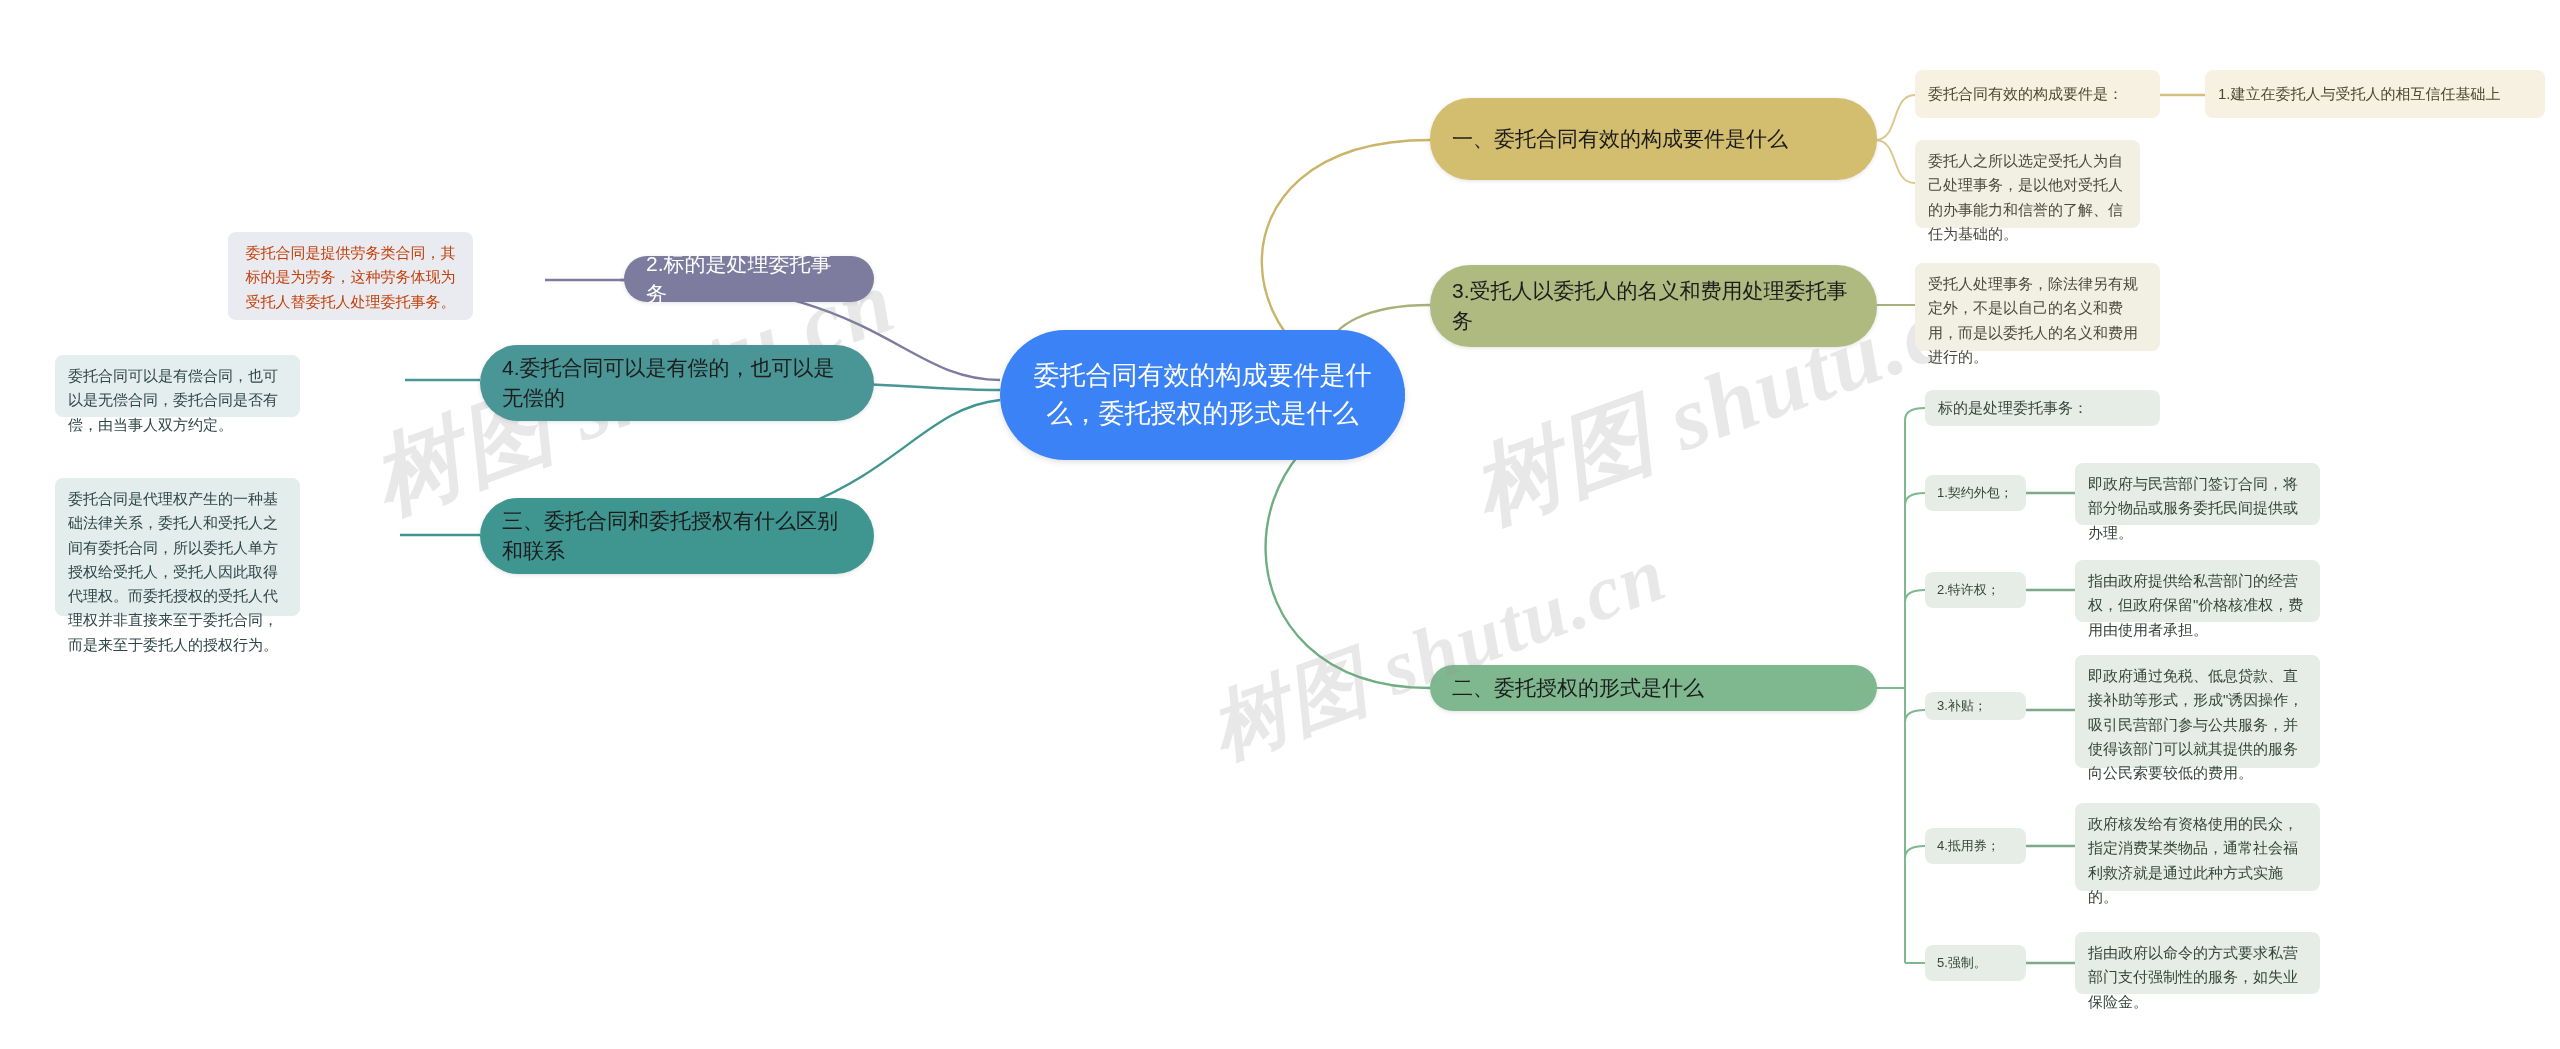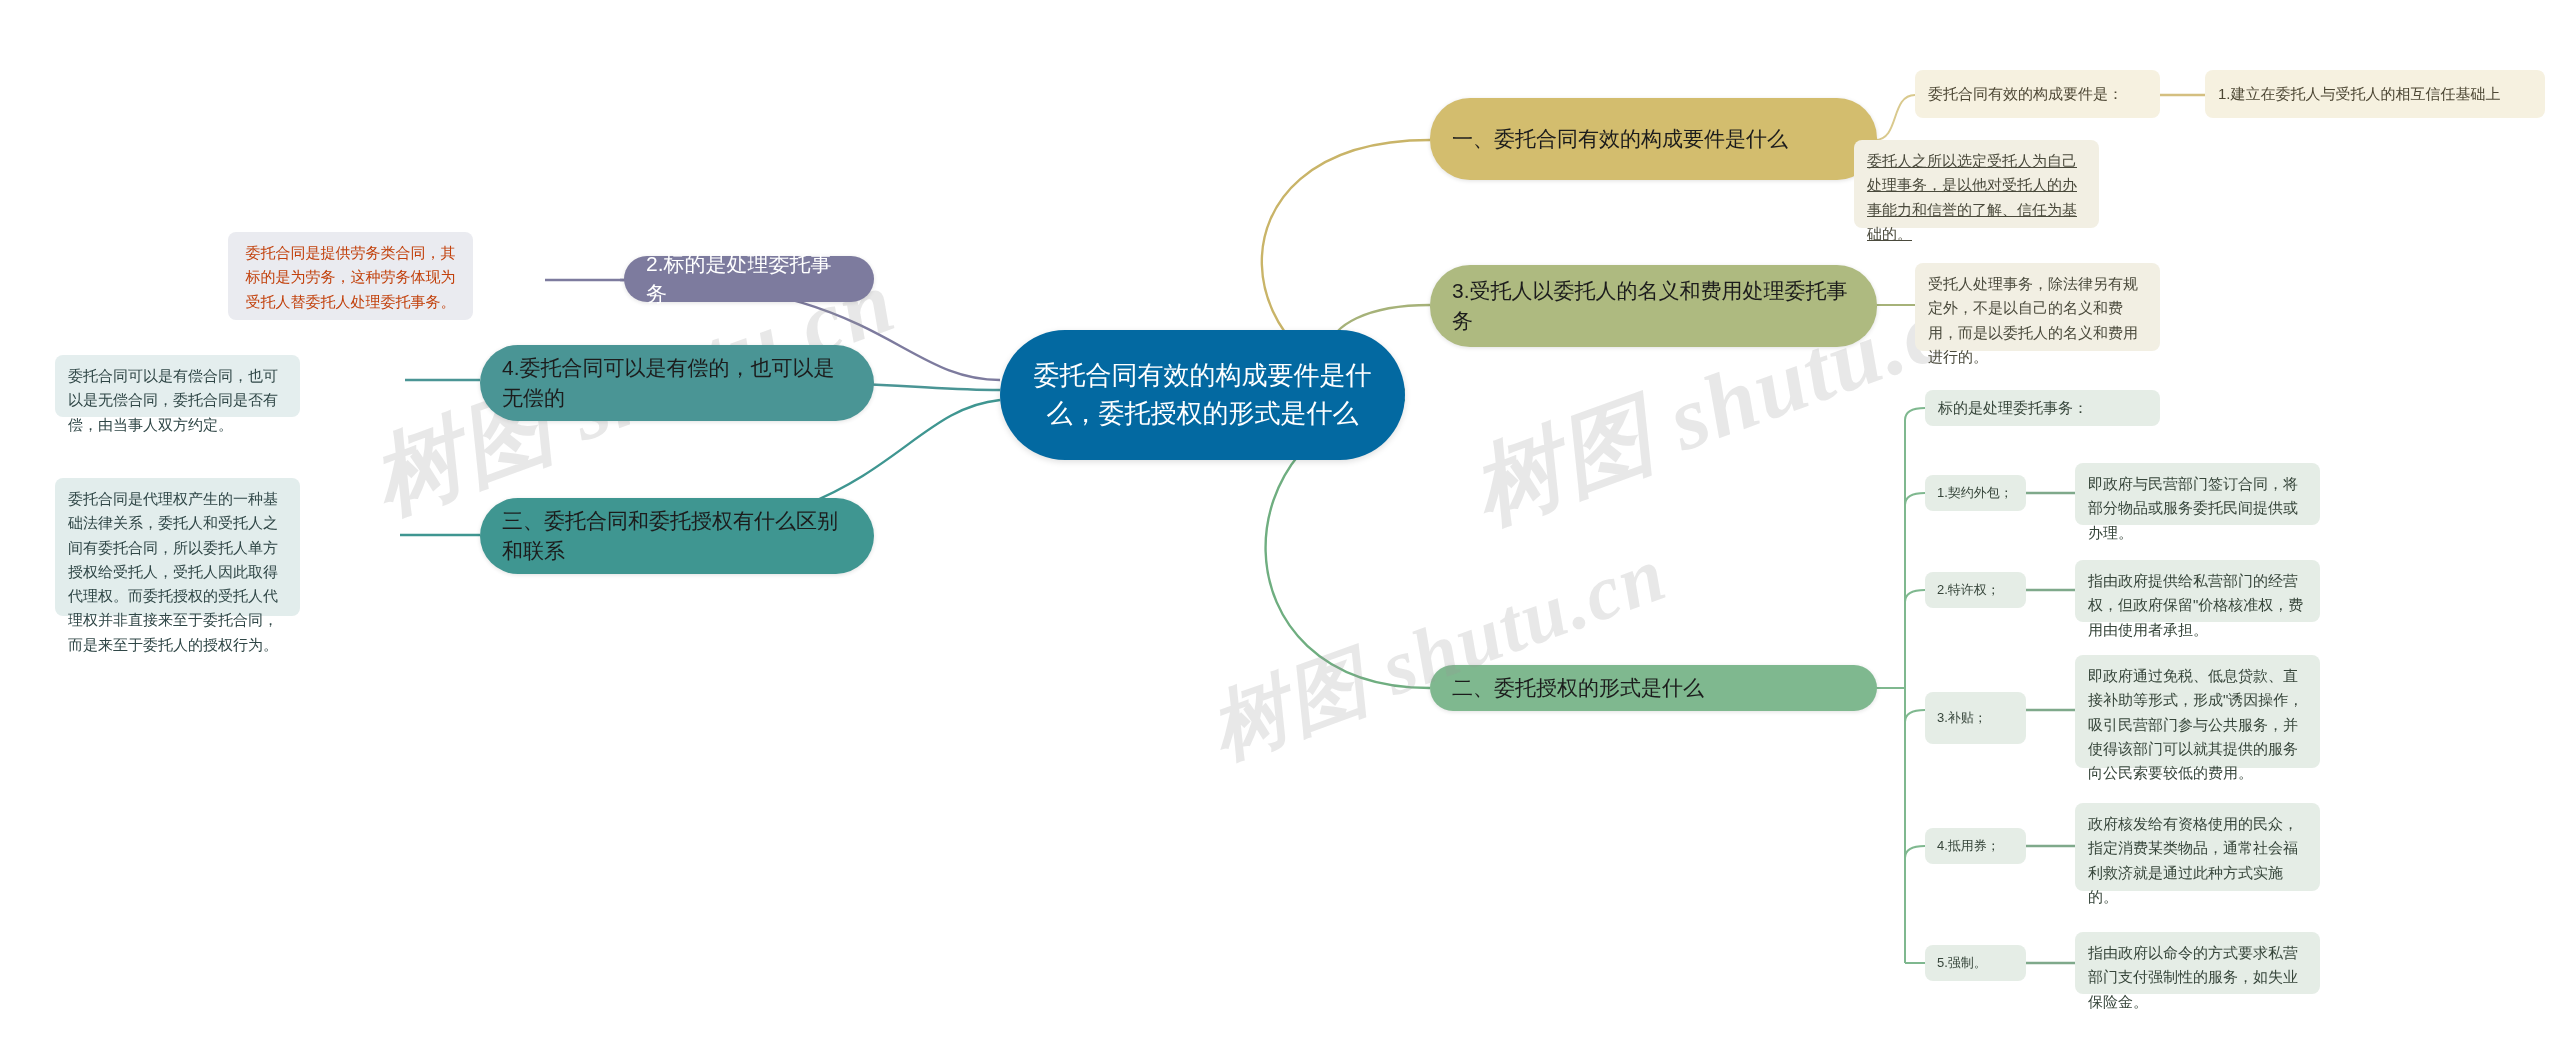--- a/index.html
+++ b/index.html
@@ -41,21 +41,21 @@
     position: absolute;
     box-sizing: border-box;
     display: flex;
     align-items: center;
     line-height: 1.45;
     word-break: break-all;
   }
 
   
   .root {
-    background: #0369a1;
+    background: #3b82f6;
     color: #ffffff;
     border-radius: 70px;
     font-size: 26px;
     text-align: center;
     justify-content: center;
     padding: 14px 26px;
     box-shadow: 0 2px 6px rgba(0,0,0,0.13);
   }
 
   
@@ -141,37 +141,37 @@
   <div class="wm wm2">树图 shutu.cn</div>
 
   <div class="node root" style="left:1000px; top:330px; width:405px; height:130px;">委托合同有效的构成要件是什么，委托授权的形式是什么</div>
 
   <div class="node pill gold" style="left:1430px; top:98px; width:447px; height:82px;">一、委托合同有效的构成要件是什么</div>
 
   <div class="node leaf cream" style="left:1915px; top:70px; width:245px; height:48px;">委托合同有效的构成要件是：</div>
 
   <div class="node leaf cream" style="left:2205px; top:70px; width:340px; height:48px;">1.建立在委托人与受托人的相互信任基础上</div>
 
-  <div class="node leaf cream2" style="left:1854px; top:140px; width:245px; height:88px; align-items:flex-start;text-decoration:underline;">委托人之所以选定受托人为自己处理事务，是以他对受托人的办事能力和信誉的了解、信任为基础的。</div>
+  <div class="node leaf cream2" style="left:1915px; top:140px; width:225px; height:88px; align-items:flex-start;">委托人之所以选定受托人为自己处理事务，是以他对受托人的办事能力和信誉的了解、信任为基础的。</div>
 
   <div class="node pill olive" style="left:1430px; top:265px; width:447px; height:82px;">3.受托人以委托人的名义和费用处理委托事务</div>
 
   <div class="node leaf cream2" style="left:1915px; top:263px; width:245px; height:88px; align-items:flex-start;">受托人处理事务，除法律另有规定外，不是以自己的名义和费用，而是以委托人的名义和费用进行的。</div>
 
   <div class="node pill green" style="left:1430px; top:665px; width:447px; height:46px;">二、委托授权的形式是什么</div>
 
   <div class="node leaf mint" style="left:1925px; top:390px; width:235px; height:36px;">标的是处理委托事务：</div>
 
   <div class="node leaf mint small" style="left:1925px; top:475px; width:101px; height:36px;">1.契约外包；</div>
   <div class="node leaf mint" style="left:2075px; top:463px; width:245px; height:62px; align-items:flex-start;">即政府与民营部门签订合同，将部分物品或服务委托民间提供或办理。</div>
 
   <div class="node leaf mint small" style="left:1925px; top:572px; width:101px; height:36px;">2.特许权；</div>
   <div class="node leaf mint" style="left:2075px; top:560px; width:245px; height:62px; align-items:flex-start;">指由政府提供给私营部门的经营权，但政府保留"价格核准权，费用由使用者承担。</div>
 
-  <div class="node leaf mint small" style="left:1925px; top:692px; width:101px; height:52px;">3.补贴；</div>
+  <div class="node leaf mint small" style="left:1925px; top:692px; width:101px; height:28px;">3.补贴；</div>
   <div class="node leaf mint" style="left:2075px; top:655px; width:245px; height:113px; align-items:flex-start;">即政府通过免税、低息贷款、直接补助等形式，形成"诱因操作，吸引民营部门参与公共服务，并使得该部门可以就其提供的服务向公民索要较低的费用。</div>
 
   <div class="node leaf mint small" style="left:1925px; top:828px; width:101px; height:36px;">4.抵用券；</div>
   <div class="node leaf mint" style="left:2075px; top:803px; width:245px; height:88px; align-items:flex-start;">政府核发给有资格使用的民众，指定消费某类物品，通常社会福利救济就是通过此种方式实施的。</div>
 
   <div class="node leaf mint small" style="left:1925px; top:945px; width:101px; height:36px;">5.强制。</div>
   <div class="node leaf mint" style="left:2075px; top:932px; width:245px; height:62px; align-items:flex-start;">指由政府以命令的方式要求私营部门支付强制性的服务，如失业保险金。</div>
 
   <div class="node pill purple" style="left:624px; top:256px; width:250px; height:46px; justify-content:center;">2.标的是处理委托事务</div>
 

